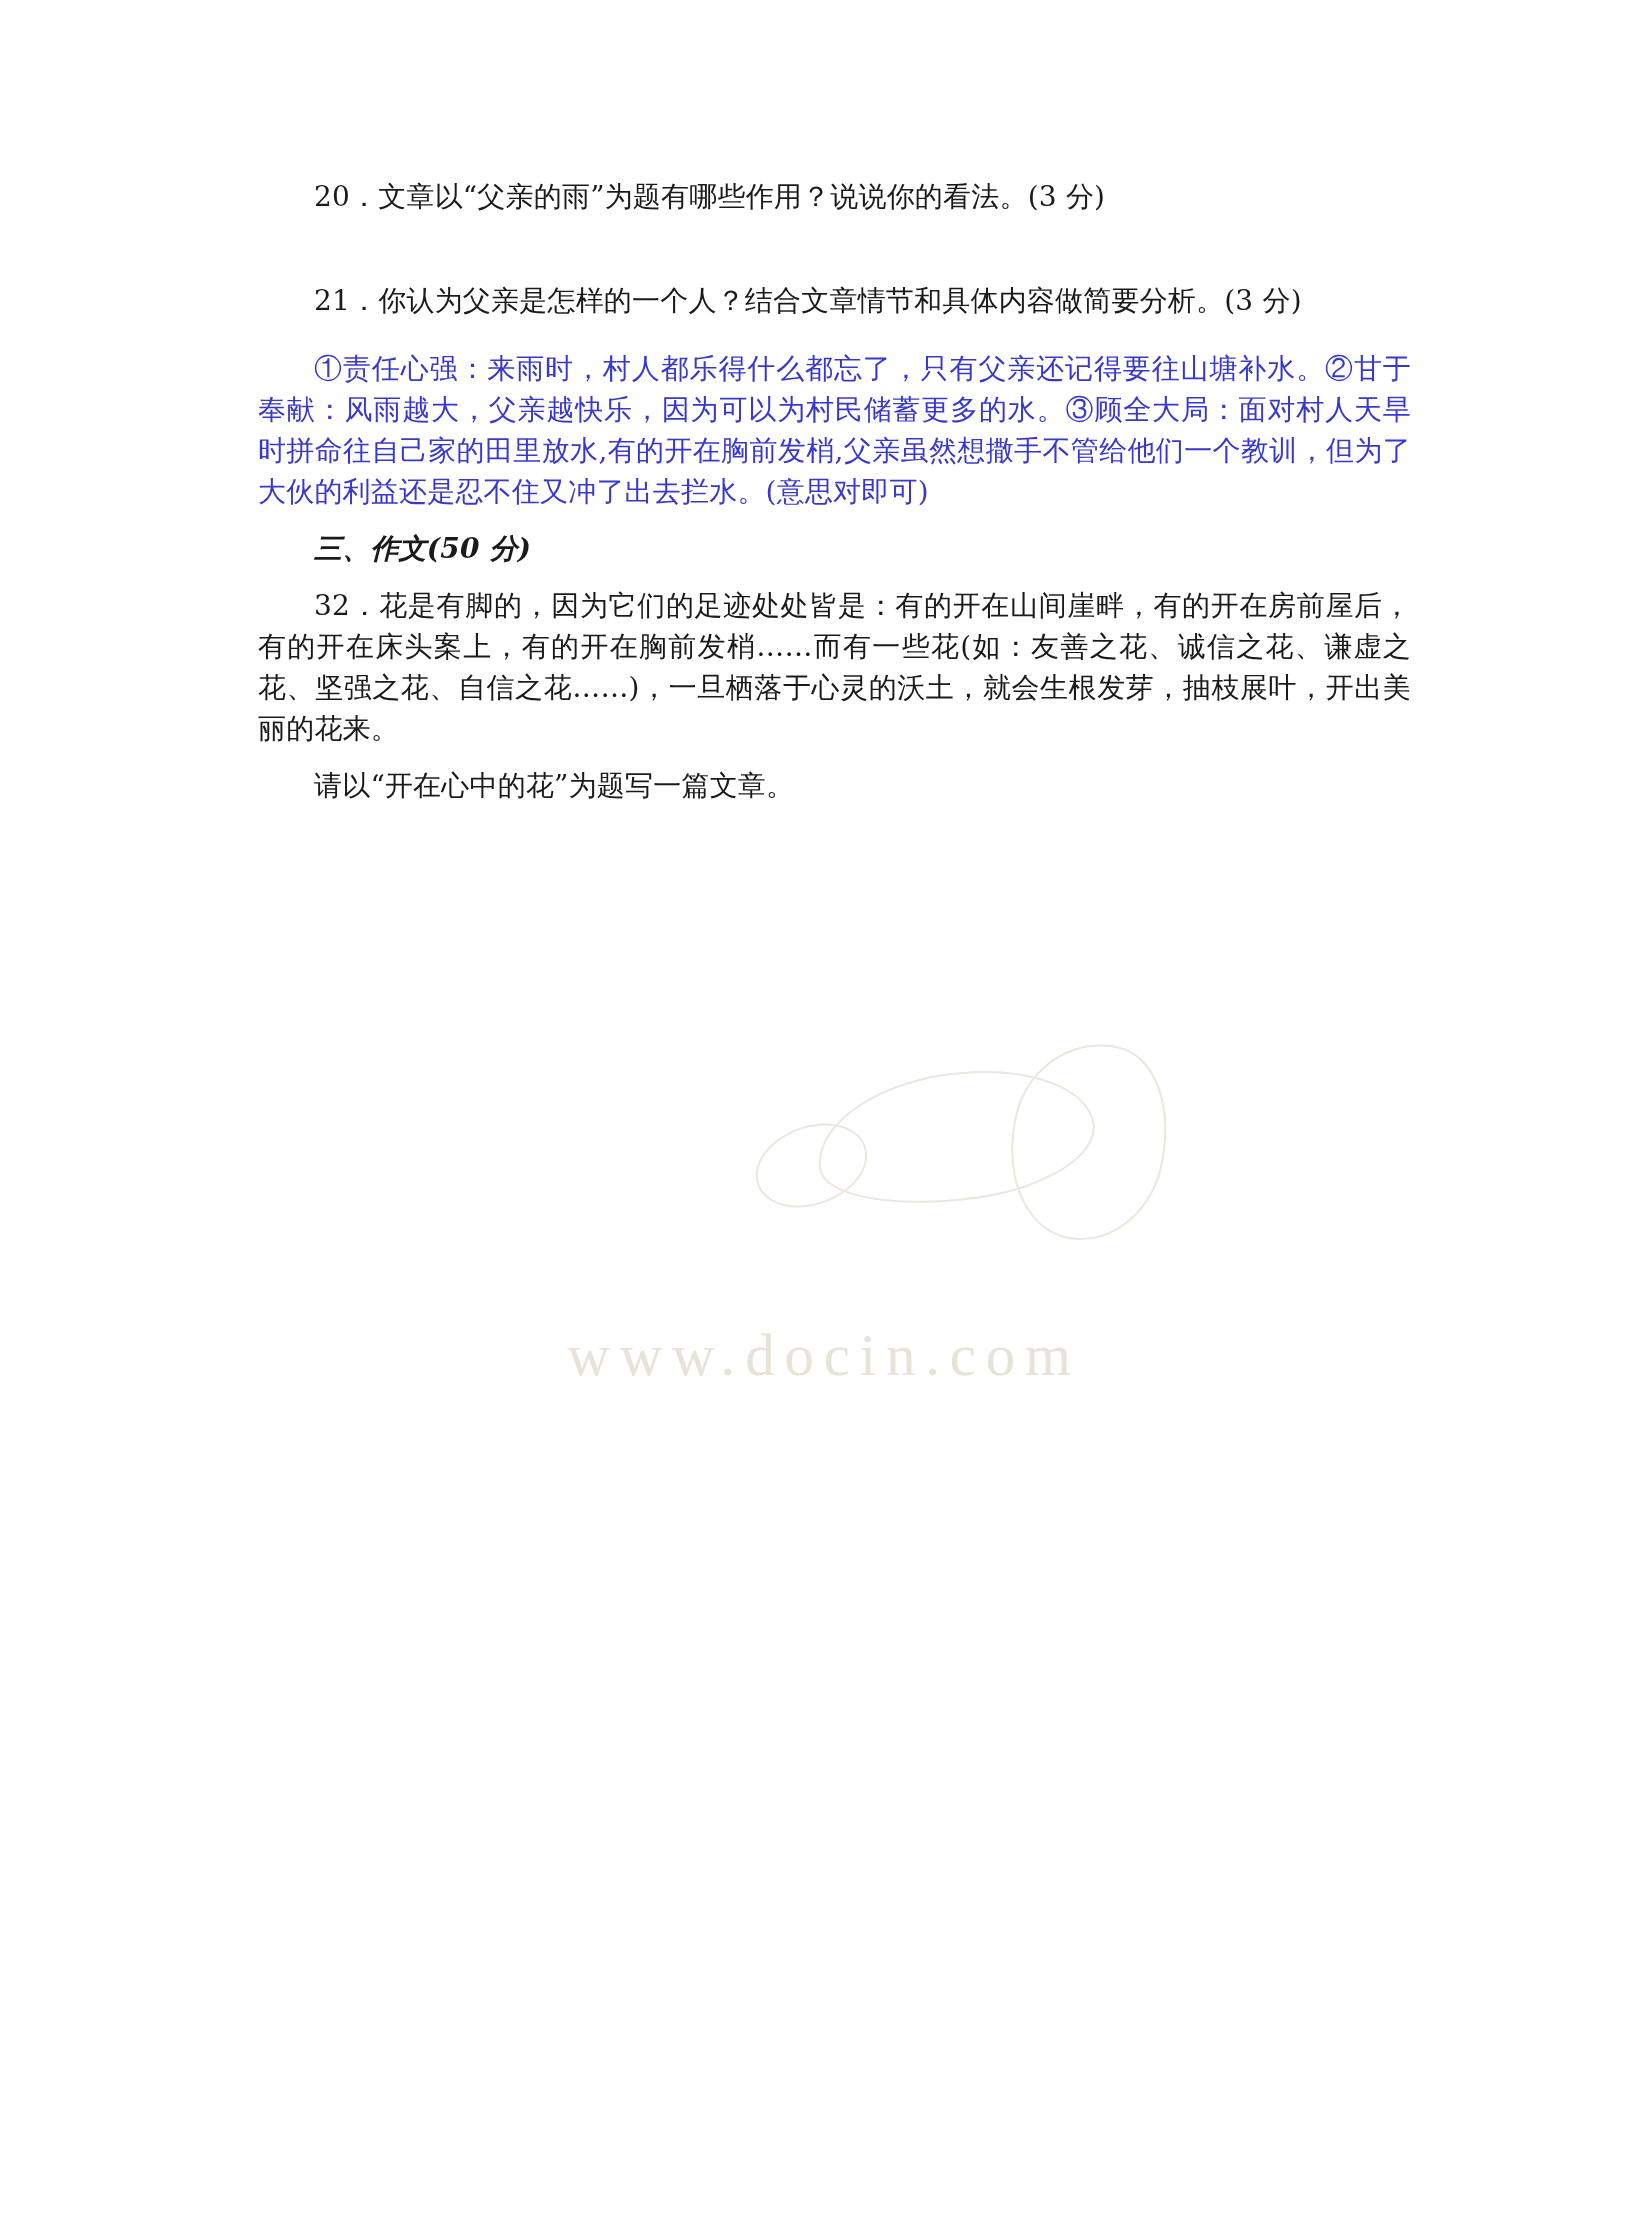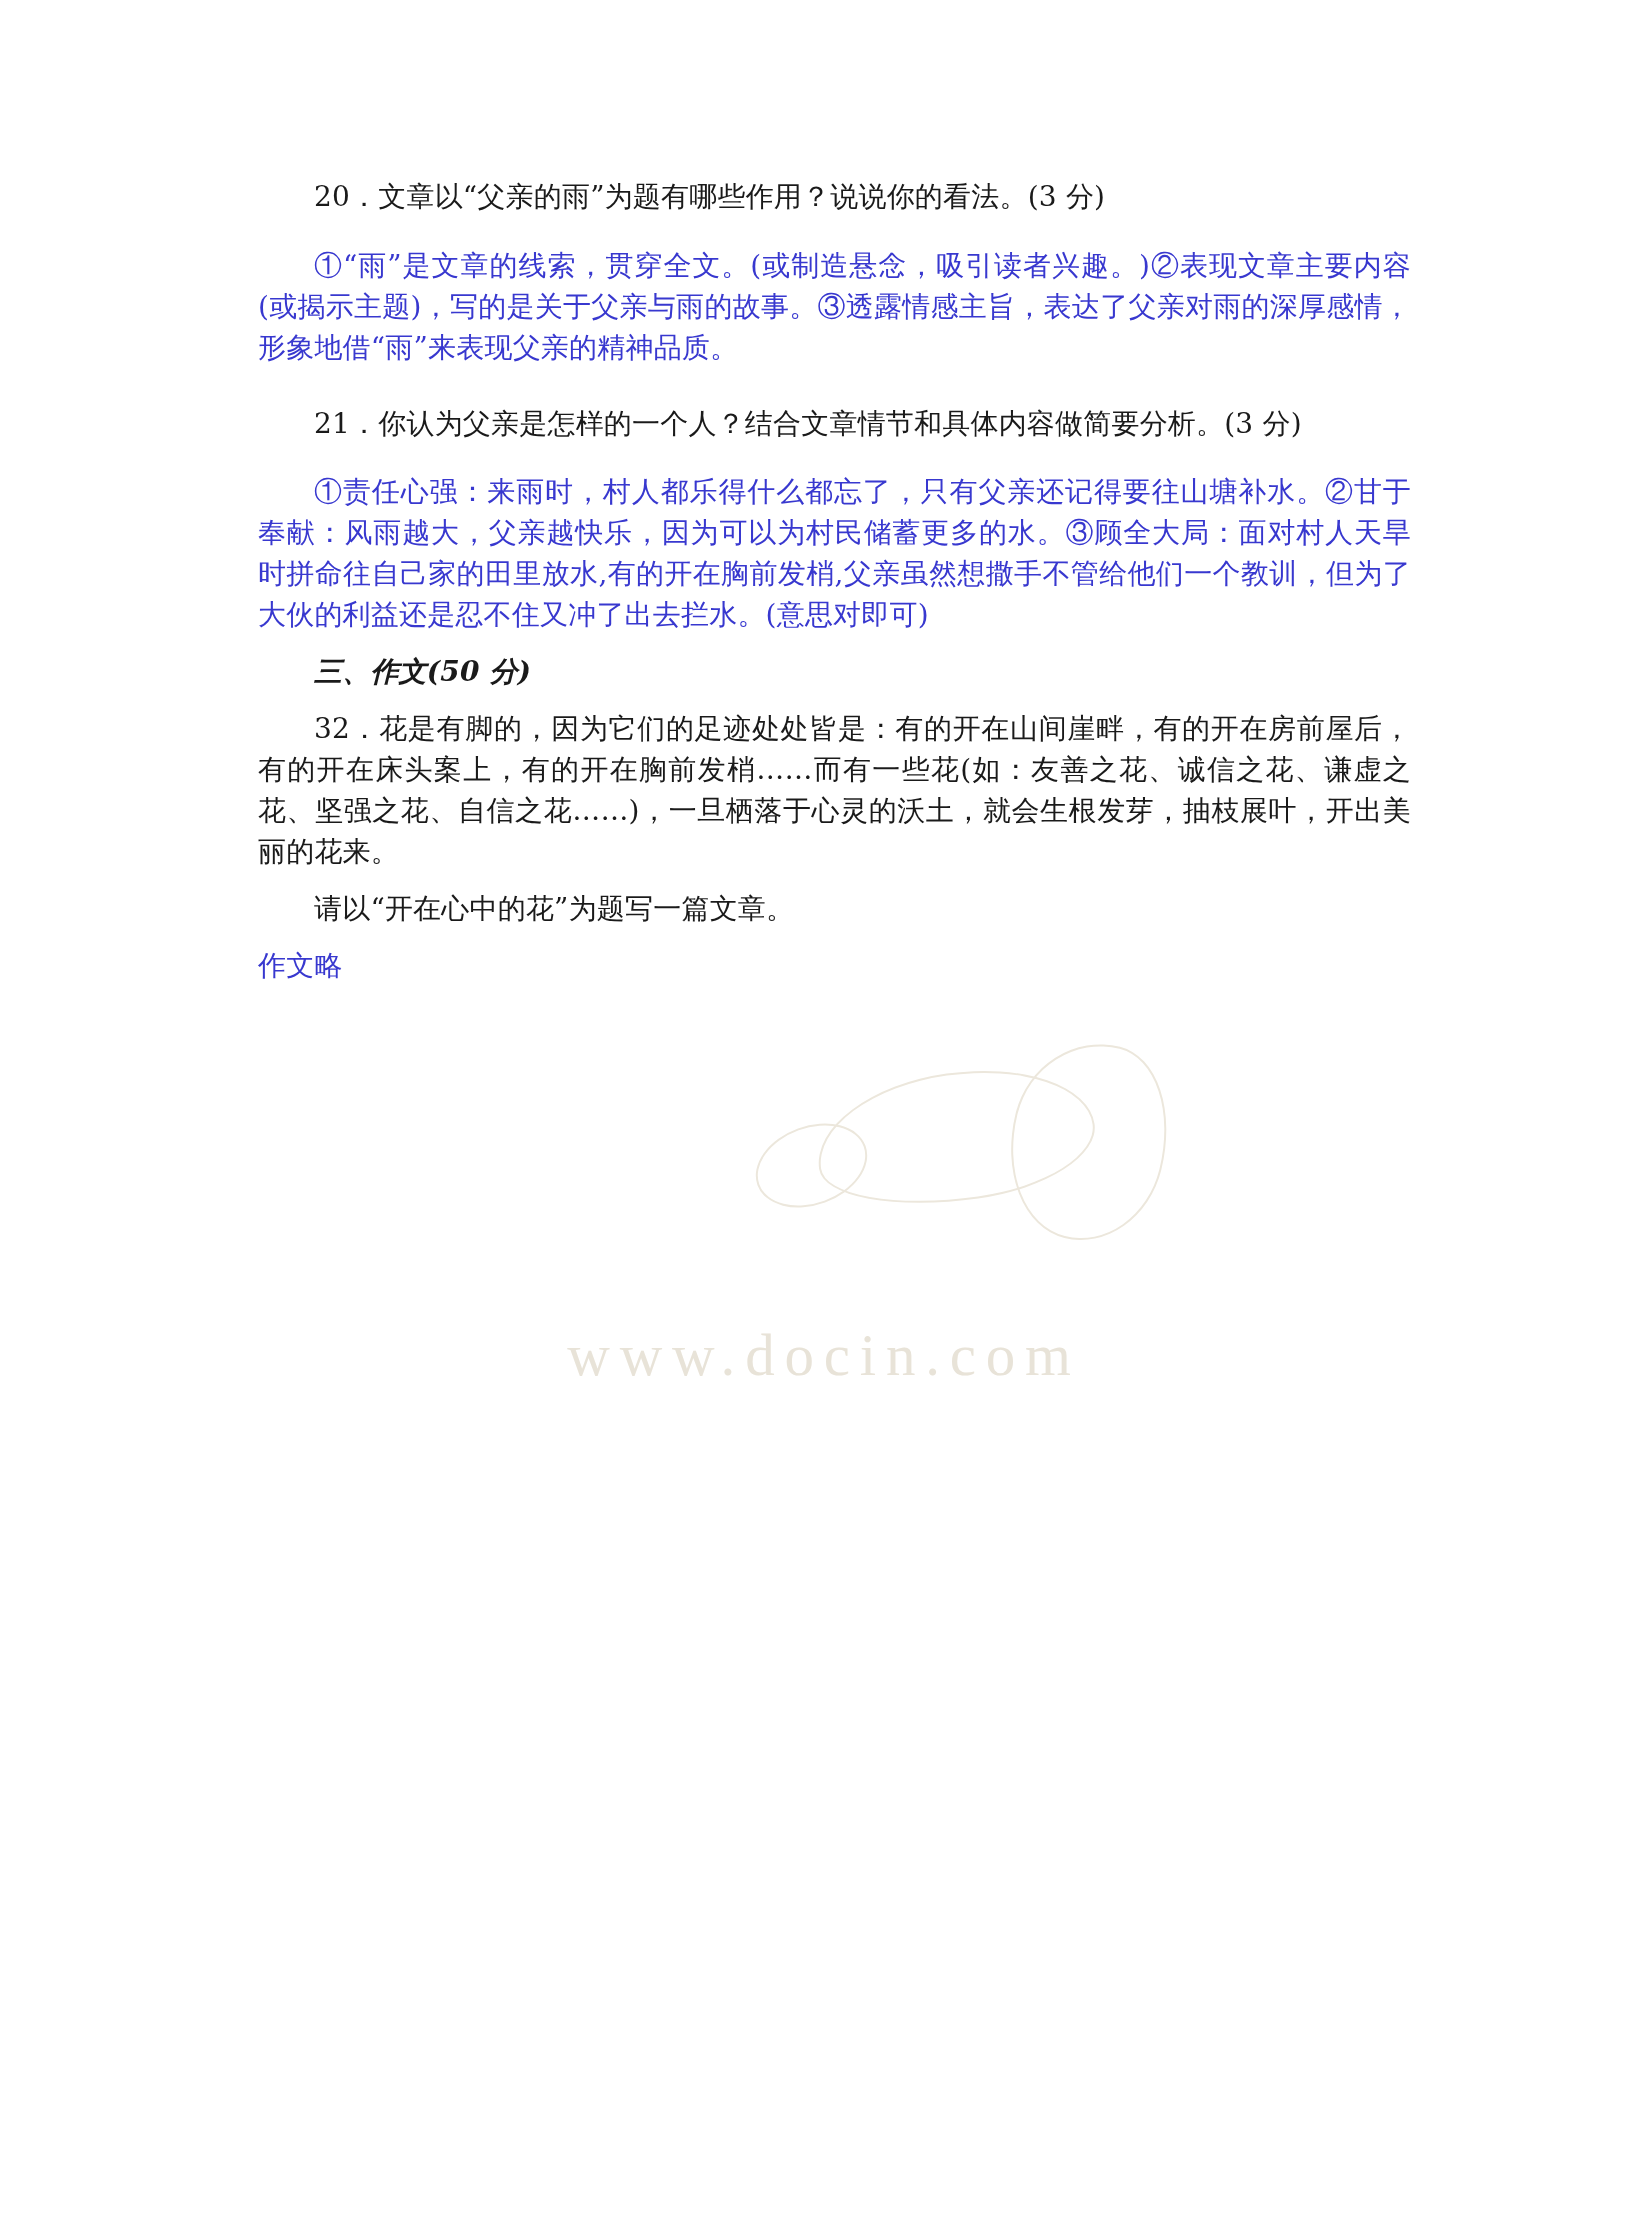--- a/index.html
+++ b/index.html
@@ -130,21 +130,20 @@
     <div class="wm-text">www.docin.com</div>
   </div>
 
   <div id="content">
     <div class="doc-body">
 
       <p class="para indent">20．文章以“父亲的雨”为题有哪些作用？说说你的看法。(3 分)</p>
 
       <div class="gap-sm"></div>
 
-      <p class="para answer indent">①“雨”是文章的线索，贯穿全文。(或制造悬念，吸引读者兴趣。)②表现文章主要内容(或揭示主题)，写的是关于父亲与雨的故事。③透露情感主旨，表达了父亲对雨的深厚感情，形象地借“雨”来表现父亲的精神品质。</p>
 
       <div class="gap-md"></div>
 
       <p class="para indent">21．你认为父亲是怎样的一个人？结合文章情节和具体内容做简要分析。(3 分)</p>
 
       <div class="gap-sm"></div>
 
       <p class="para answer indent">①责任心强：来雨时，村人都乐得什么都忘了，只有父亲还记得要往山塘补水。②甘于奉献：风雨越大，父亲越快乐，因为可以为村民储蓄更多的水。③顾全大局：面对村人天旱时拼命往自己家的田里放水,有的开在胸前发梢,父亲虽然想撒手不管给他们一个教训，但为了大伙的利益还是忍不住又冲了出去拦水。(意思对即可)</p>
 
       <div class="gap-lg"></div>
@@ -155,19 +154,18 @@
 
       <p class="para indent">32．花是有脚的，因为它们的足迹处处皆是：有的开在山间崖畔，有的开在房前屋后，有的开在床头案上，有的开在胸前发梢……而有一些花(如：友善之花、诚信之花、谦虚之花、坚强之花、自信之花……)，一旦栖落于心灵的沃土，就会生根发芽，抽枝展叶，开出美丽的花来。</p>
 
       <div class="gap-lg"></div>
 
       <p class="para indent">请以“开在心中的花”为题写一篇文章。</p>
 
       <div class="gap-lg"></div>
 
 
-      <p class="para answer">作文略</p>
 
     </div>
   </div>
 
 </div>
 
 
 </body></html>

